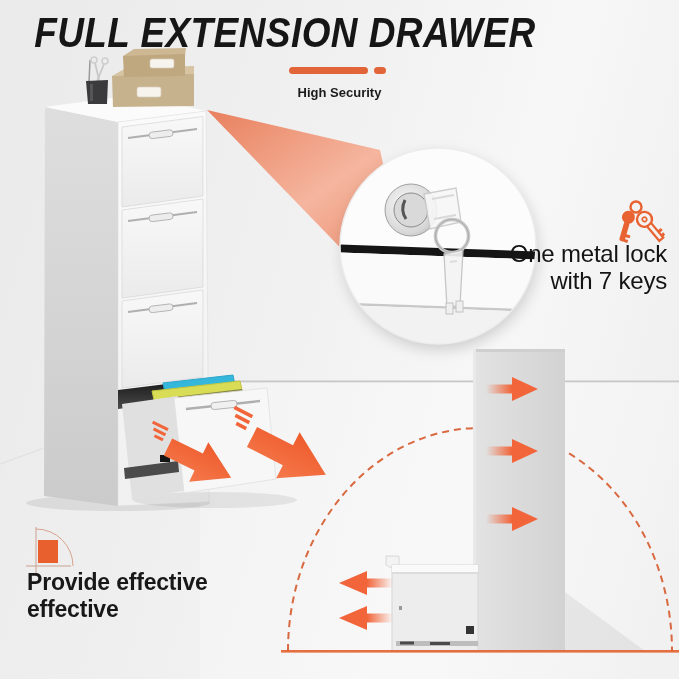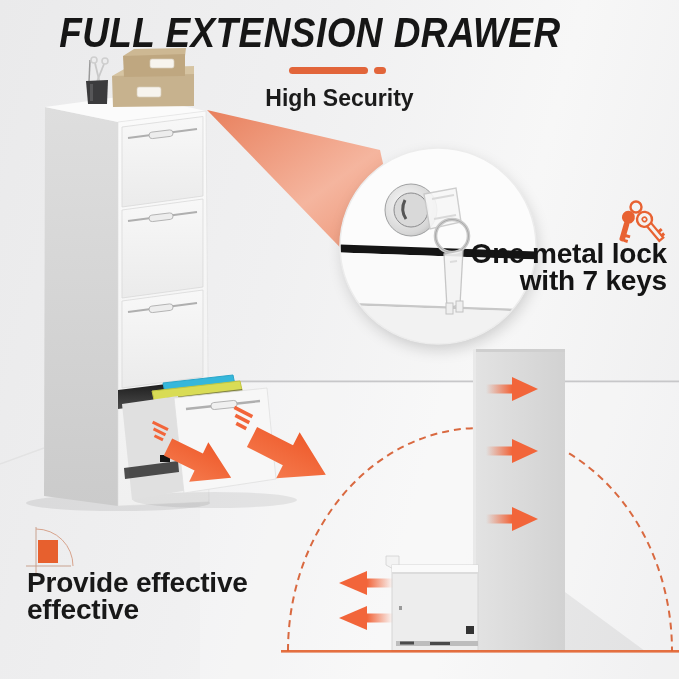--- a/index.html
+++ b/index.html
@@ -3,29 +3,29 @@
 <meta charset="utf-8">
 <style>
   html,body{margin:0;padding:0;}
   #stage{
     position:relative;width:679px;height:679px;overflow:hidden;
     font-family:"Liberation Sans", sans-serif;
     background:linear-gradient(105deg,#eaeaeb 0%,#f0f0f1 40%,#f7f7f7 68%,#ededee 100%);
   }
   #scene{position:absolute;left:0;top:0;z-index:2;}
   .txt{position:absolute;z-index:6;color:#161616;}
-  #title{left:0;top:9px;width:620px;text-align:center;
+  #title{left:0;top:9px;width:620px;text-align:left;
     font-style:italic;font-weight:bold;font-size:42px;white-space:nowrap;}
   #title span{display:inline-block;transform:scaleX(.88);transform-origin:center;letter-spacing:.5px;}
   #divider{position:absolute;z-index:6;left:0;top:67px;width:679px;height:7px;}
   #divider .bar{position:absolute;left:289px;top:0;width:79px;height:6.5px;border-radius:3.5px;background:var(--accent,#e2653a);}
   #divider .dash{position:absolute;left:374px;top:0;width:11.5px;height:6.5px;border-radius:3.5px;background:var(--accent,#e2653a);}
-  #subtitle{left:0;top:85px;width:679px;text-align:center;font-weight:bold;font-size:23px;color:#1b1b1b;}
-  #lock-callout{right:12px;top:240px;text-align:right;font-weight:bold;font-size:28px;line-height:27px;letter-spacing:-.2px;color:#141414;}
-  #protect-callout{left:27px;top:569px;font-weight:bold;font-size:28px;line-height:27px;letter-spacing:-.2px;color:#181818;}
+  #subtitle{left:0;top:85px;width:679px;text-align:center;font-weight:bold;font-size:13px;color:#1b1b1b;}
+  #lock-callout{right:12px;top:240px;text-align:right;font-weight:normal;font-size:24px;line-height:27px;letter-spacing:-.2px;color:#141414;}
+  #protect-callout{left:27px;top:569px;font-weight:bold;font-size:23px;line-height:27px;letter-spacing:-.2px;color:#181818;}
 </style>
 </head>
 <body>
 
 <div id="stage">
 
   <svg id="scene" width="679" height="679" viewBox="0 0 679 679">
     <defs>
       <linearGradient id="gSide" x1="0" y1="0" x2="0" y2="1">
         <stop offset="0" stop-color="#dedede"></stop>

